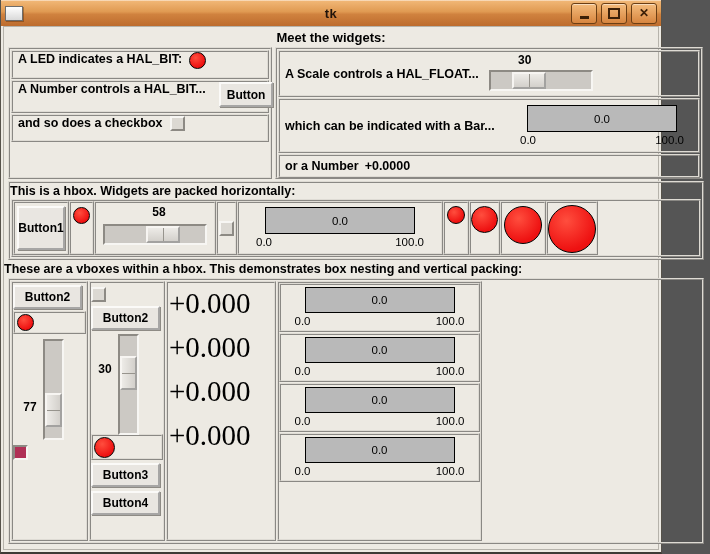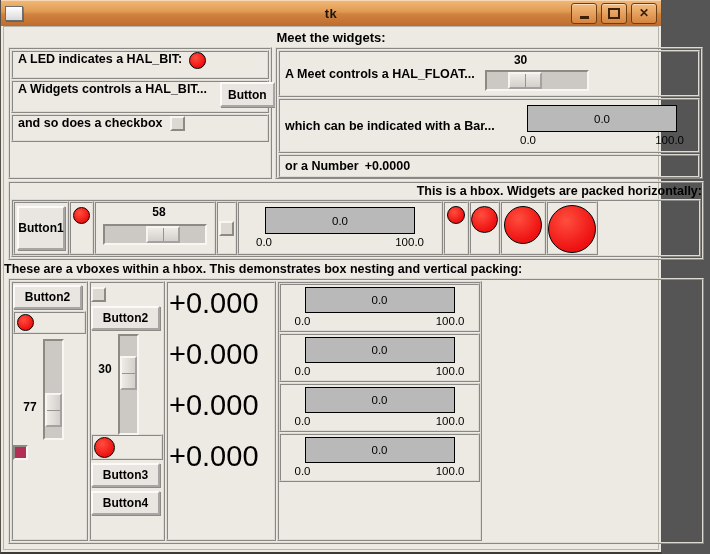--- a/index.html
+++ b/index.html
@@ -80,21 +80,21 @@
       display:flex;align-items:center;justify-content:center;
       font-size:11.5px;color:#000;box-sizing:border-box;}
   .bar-labels{display:flex;justify-content:space-between;font-size:11.5px;color:#000;}
   
   .main-title{position:absolute;top:3px;left:0;right:0;}
   .panel-left{position:absolute;left:4px;top:20px;width:264px;height:132px;}
   .panel-left .prow{margin:1px;display:flex;align-items:flex-start;padding-left:5px;gap:7px;}
   .panel-right{position:absolute;left:271px;top:20px;width:428px;height:132px;}
   .panel-right .prow{margin:1px;display:flex;align-items:center;padding-left:5px;}
   .mid{position:absolute;left:4px;top:154px;width:696px;height:79px;}
-  .mid-title{margin-top:1px;text-align:right;font-weight:bold;font-size:12.5px;}
+  .mid-title{margin-top:1px;text-align:left;font-weight:bold;font-size:12.5px;}
   .mid-row{margin:1px;height:58px;display:flex;align-items:stretch;}
   .cell{display:flex;flex-direction:column;align-items:center;flex:none;}
   .bottom-title{position:absolute;top:235px;left:0;right:0;text-align:left;font-weight:bold;font-size:12.5px;}
   .hboxframe{position:absolute;left:4px;top:251px;width:696px;height:266px;display:flex;align-items:stretch;padding:1px;}
   .vcol{flex:none;display:flex;flex-direction:column;align-items:flex-start;margin-right:1px;}
   .bignum{font-size:29px;color:#000;line-height:36px;white-space:nowrap;}
   .bar-row{width:100%;margin-bottom:1px;padding:2px 0 3px 0;display:flex;flex-direction:column;align-items:center;}
 </style>
 </head>
 <body>
@@ -120,32 +120,32 @@
   <div class="content">
 
     <div class="main-title section-title">Meet the widgets:</div>
 
     <div class="panel-left groove">
       <div class="prow groove" style="height:29px;">
         <span class="row-label">A LED indicates a HAL_BIT:</span>
         <span class="led" style="width:17px;height:17px;"></span>
       </div>
       <div class="prow groove" style="height:33px;">
-        <span class="row-label">A Widgets controls a HAL_BIT...</span>
+        <span class="row-label">A Number controls a HAL_BIT...</span>
         <button class="btn" style="width:62px;height:25px;margin-left:6px;">Button</button>
       </div>
       <div class="prow groove" style="height:28px;">
         <span class="row-label">and so does a checkbox</span>
         <span class="cb"></span>
       </div>
     </div>
 
     <div class="panel-right groove">
       <div class="prow groove" style="height:47px;">
-        <span class="row-label">A Meet controls a HAL_FLOAT...</span>
+        <span class="row-label">A Scale controls a HAL_FLOAT...</span>
         <div style="position:relative;width:120px;height:44px;margin-left:4px;">
           <span class="scale-val" style="left:42px;top:1px;">30</span>
           <div class="htrough" style="position:absolute;left:6px;top:18px;">
             <div class="hslider" style="left:21px;"></div>
           </div>
         </div>
       </div>
       <div class="prow groove" style="height:55px;">
         <span class="row-label">which can be indicated with a Bar...</span>
         <div style="margin-left:auto;margin-right:14px;display:flex;flex-direction:column;align-items:center;">
@@ -235,21 +235,21 @@
           </div>
           <span class="scale-val" style="left:14px;top:32px;">30</span>
         </div>
         <div class="groove" style="width:72px;height:26px;display:flex;align-items:center;">
           <span class="led" style="width:21px;height:21px;margin-left:1px;"></span>
         </div>
         <button class="btn" style="width:69px;height:24px;margin-top:3px;">Button3</button>
         <button class="btn" style="width:69px;height:24px;margin-top:4px;">Button4</button>
       </div>
 
-      <div class="vcol groove" style="width:110px;align-items:flex-start;padding:2px 0 0 1px;gap:15px;">
+      <div class="vcol groove" style="width:110px;align-items:flex-start;padding:2px 0 0 1px;gap:8px;font-family:Liberation Serif, serif;">
         <span class="bignum">+0.000</span>
         <span class="bignum">+0.000</span>
         <span class="bignum">+0.000</span>
         <span class="bignum">+0.000</span>
       </div>
 
       <div class="vcol groove" style="width:205px;">
         <div class="bar-row groove">
           <div class="bar" style="width:150px;height:26px;">
               <span>0.0</span>

